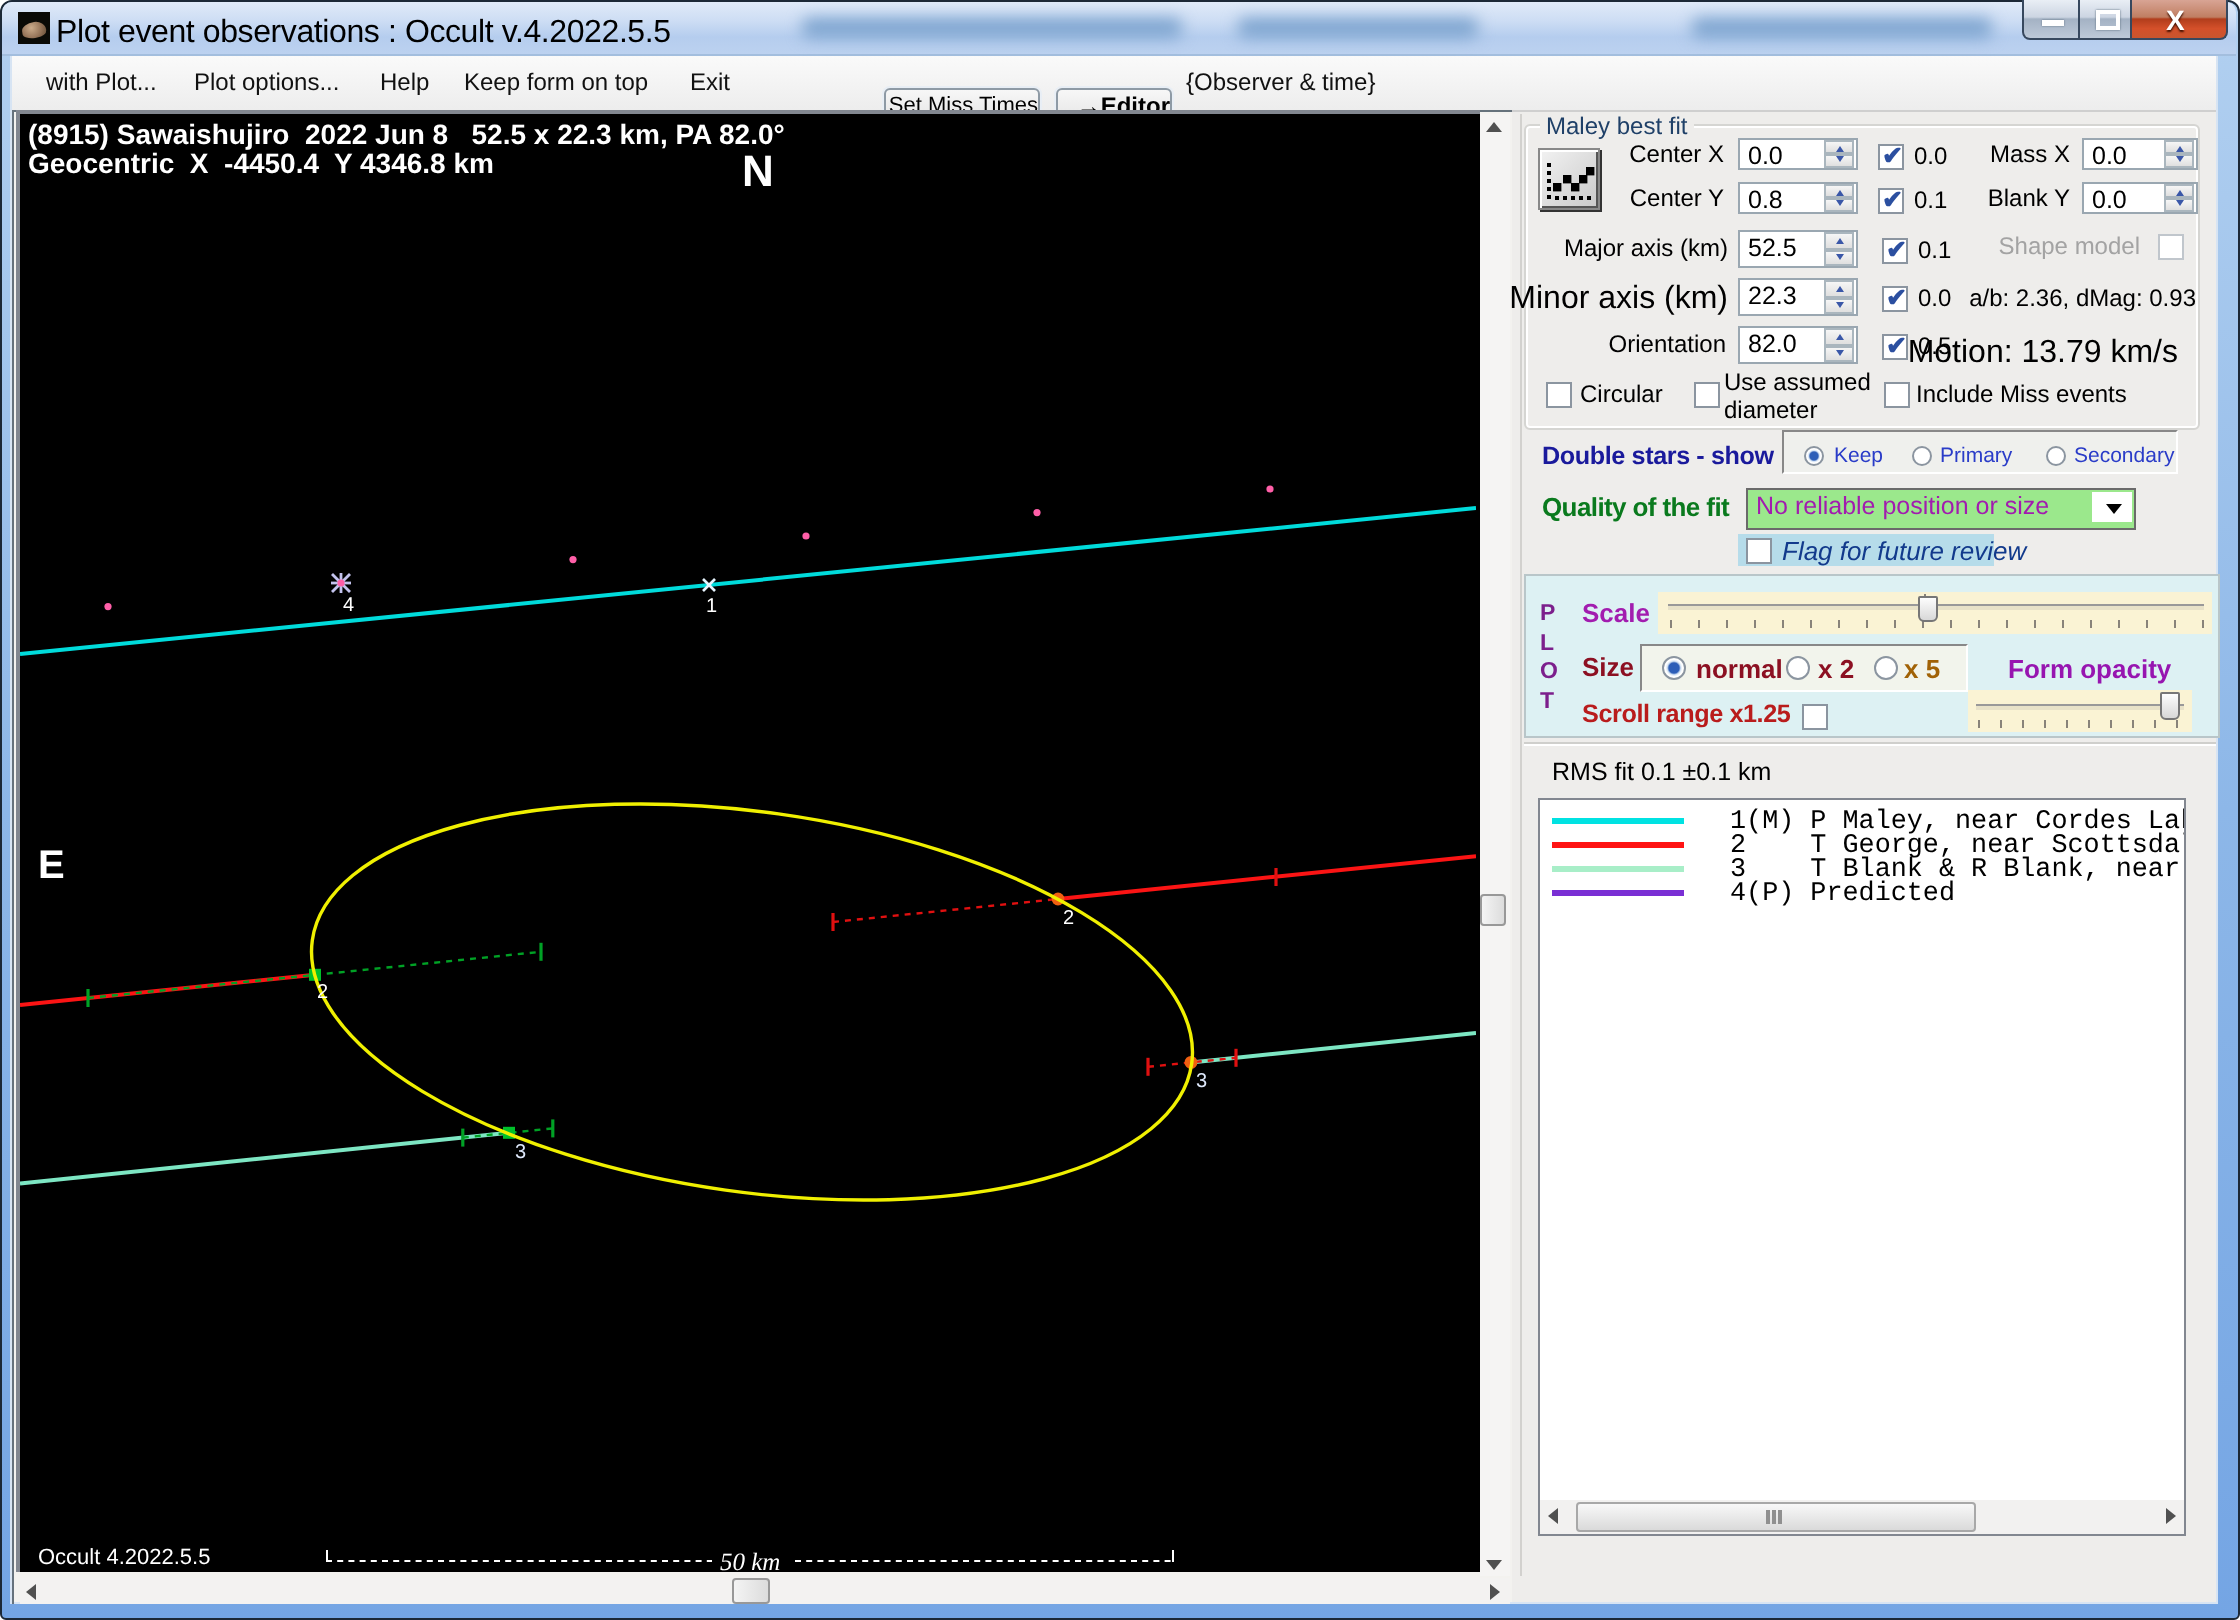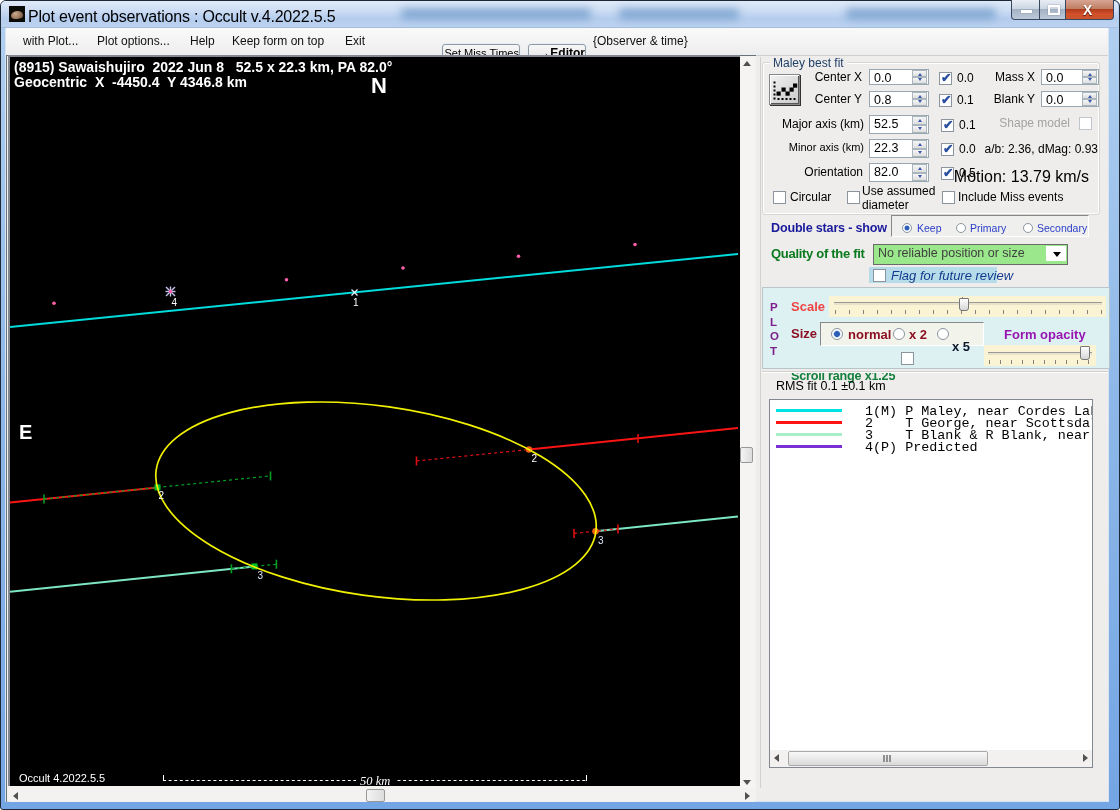--- a/index.html
+++ b/index.html
@@ -215,21 +215,21 @@
         <rect x="11.5" y="12.5" width="4.2" height="4.2"></rect>
         <rect x="15.5" y="16.5" width="4.2" height="4.2"></rect>
         <rect x="19.5" y="12.5" width="4.2" height="4.2"></rect>
         <rect x="23" y="8.5" width="4.2" height="4.2"></rect>
  </g>
 </svg>
 </div>
 <div class="lbl" style="right:258px;top:70px;font-size:12px;">Center X</div>
 <div class="lbl" style="right:258px;top:92px;font-size:12px;">Center Y</div>
 <div class="lbl" style="right:256px;top:117px;font-size:12px;margin-left:38px;">Major axis (km)</div>
-<div class="lbl" style="right:256px;top:141px;font-size:11px;">Minor axis (km)</div>
+<div class="lbl" style="right:256px;top:141px;font-size:16px;">Minor axis (km)</div>
 <div class="lbl" style="right:257px;top:165px;font-size:12px;">Orientation</div>
 <div class="edit" style="left:869px;top:69px;width:58px;height:14px;">
     <span>0.0</span>
     <div class="spin">
       <div class="up">
         <i></i>
       </div>
       <div class="dn">
         <i></i>
       </div>
@@ -328,32 +328,32 @@
 <div class="abs" style="left:891px;top:215px;width:196px;height:20px;border-top:1px solid #888;border-left:1px solid #888;border-right:1px solid #fff;border-bottom:1px solid #fff;background:#eff0ed;"></div>
 <div class="radio sel" style="left:902px;top:223px;"></div>
 <div class="lbl" style="left:917px;top:222px;color:#2a3cc8;font-size:10.5px;">Keep</div>
 <div class="radio" style="left:956px;top:223px;"></div>
 <div class="lbl" style="left:970px;top:222px;color:#2a3cc8;font-size:10.5px;">Primary</div>
 <div class="radio" style="left:1023px;top:223px;"></div>
 <div class="lbl" style="left:1037px;top:222px;color:#2a3cc8;font-size:10.5px;">Secondary</div>
 
 <div class="lbl" style="left:771px;top:246px;color:#0a7a1e;font-weight:bold;font-size:13px;letter-spacing:-0.3px;">Quality of the fit</div>
 <div class="abs" style="left:873px;top:244px;width:193px;height:19px;background:#9be88c;border:1px solid #6a6a6a;">
-  <div class="lbl" style="left:4px;top:1px;font-size:12.5px;color:#404040;">No reliable position or size</div>
+  <div class="lbl" style="left:4px;top:1px;font-size:12.5px;color:#a21caf;">No reliable position or size</div>
   <div class="abs" style="right:1px;top:1px;width:20px;height:15px;background:#fff;"></div>
   <div class="sbarrow" style="right:6px;top:7px;border-left:4.5px solid transparent;border-right:4.5px solid transparent;border-top:5px solid #000;"></div>
 </div>
 
 <div class="abs" style="left:869px;top:267px;width:128px;height:16px;background:#b6dcea;"></div>
 <div class="cb" style="left:873px;top:269px;"></div>
 <div class="lbl" style="left:891px;top:268px;color:#123a8c;font-style:italic;font-size:13px;">Flag for future review</div>
 
 <div class="abs" style="left:762px;top:287px;width:346px;height:80px;background:#ddf1f3;border:1px solid #b9c6c9;"></div>
 <div class="lbl" style="left:770px;top:300px;color:#7c1f8c;font-weight:bold;font-size:11.5px;line-height:14.5px;">P<br>L<br>O<br>T</div>
-<div class="lbl" style="left:791px;top:299px;color:#ef4444;font-weight:bold;font-size:13px;">Scale</div>
+<div class="lbl" style="left:791px;top:299px;color:#a21caf;font-weight:bold;font-size:13px;">Scale</div>
 <div class="abs" style="left:829px;top:296px;width:277px;height:21px;background:#faf3d4;">
   <div class="abs" style="left:5px;top:6px;width:268px;height:2px;background:#e8e2c8;border-top:1px solid #999;"></div>
   <svg class="abs" style="left:0;top:0;" width="277" height="21">
     <g stroke="#88837a" stroke-width="1">
       <line x1="6.5" y1="14" x2="6.5" y2="18"></line>
         <line x1="20.5" y1="14" x2="20.5" y2="18"></line>
         <line x1="34.5" y1="14" x2="34.5" y2="18"></line>
         <line x1="48.5" y1="14" x2="48.5" y2="18"></line>
         <line x1="62.5" y1="14" x2="62.5" y2="18"></line>
         <line x1="76.5" y1="14" x2="76.5" y2="18"></line>
@@ -376,41 +376,41 @@
   </svg>
   <div class="abs" style="left:130px;top:2px;width:8px;height:11px;background:linear-gradient(#fdfdfd,#d8d8d8);border:1px solid #777;border-radius:1px 1px 3px 3px;"></div>
 </div>
 <div class="lbl" style="left:791px;top:326px;color:#8c1022;font-weight:bold;font-size:13px;">Size</div>
 <div class="abs" style="left:820px;top:322px;width:162px;height:22px;background:#f2f4ec;border-top:1px solid #888;border-left:1px solid #888;border-right:1px solid #fff;border-bottom:1px solid #fff;"></div>
 <div class="radio sel" style="left:831px;top:328px;width:10px;height:10px;"></div>
 <div class="lbl" style="left:848px;top:327px;color:#8c1022;font-weight:bold;font-size:13px;">normal</div>
 <div class="radio" style="left:893px;top:328px;width:10px;height:10px;"></div>
 <div class="lbl" style="left:909px;top:327px;color:#8c1022;font-weight:bold;font-size:13px;">x 2</div>
 <div class="radio" style="left:937px;top:328px;width:10px;height:10px;"></div>
-<div class="lbl" style="left:952px;top:327px;color:#0f172a;font-weight:bold;font-size:13px;margin-top:12px;">x 5</div>
+<div class="lbl" style="left:952px;top:327px;color:#a16207;font-weight:bold;font-size:13px;">x 5</div>
 <div class="lbl" style="left:1004px;top:327px;color:#9715b0;font-weight:bold;font-size:13px;">Form opacity</div>
 <div class="abs" style="left:984px;top:345px;width:112px;height:21px;background:#faf3d4;">
   <div class="abs" style="left:4px;top:7px;width:104px;height:2px;background:#e8e2c8;border-top:1px solid #999;"></div>
   <svg class="abs" style="left:0;top:0;" width="112" height="21">
     <g stroke="#88837a" stroke-width="1">
       <line x1="5.5" y1="15" x2="5.5" y2="19"></line>
         <line x1="16.5" y1="15" x2="16.5" y2="19"></line>
         <line x1="27.5" y1="15" x2="27.5" y2="19"></line>
         <line x1="38.5" y1="15" x2="38.5" y2="19"></line>
         <line x1="49.5" y1="15" x2="49.5" y2="19"></line>
         <line x1="60.5" y1="15" x2="60.5" y2="19"></line>
         <line x1="71.5" y1="15" x2="71.5" y2="19"></line>
         <line x1="82.5" y1="15" x2="82.5" y2="19"></line>
         <line x1="93.5" y1="15" x2="93.5" y2="19"></line>
         <line x1="104.5" y1="15" x2="104.5" y2="19"></line>
     </g>
   </svg>
   <div class="abs" style="left:96px;top:1px;width:8px;height:12px;background:linear-gradient(#fdfdfd,#d8d8d8);border:1px solid #777;border-radius:1px 1px 3px 3px;"></div>
 </div>
-<div class="lbl" style="left:791px;top:369px;color:#15803d;font-weight:bold;font-size:12.6px;letter-spacing:-0.2px;">Scroll range x1.25</div>
+<div class="lbl" style="left:791px;top:350px;color:#b91c1c;font-weight:bold;font-size:12.6px;letter-spacing:-0.2px;">Scroll range x1.25</div>
 <div class="cb" style="left:901px;top:352px;"></div>
 
 <div class="abs" style="left:762px;top:371px;width:346px;height:1px;background:#cfcfcc;border-bottom:1px solid #fff;"></div>
 <div class="lbl" style="left:776px;top:379px;font-size:12.5px;">RMS fit 0.1 ±0.1 km</div>
 
 <div class="abs" style="left:770px;top:750px;width:322px;height:17px;background:#f2f1f0;z-index:6;">
   <div class="sbarrow" style="left:4px;top:4px;border-top:4px solid transparent;border-bottom:4px solid transparent;border-right:5px solid #505050;"></div>
   <div class="sbarrow" style="right:4px;top:4px;border-top:4px solid transparent;border-bottom:4px solid transparent;border-left:5px solid #505050;"></div>
   <div class="abs" style="left:18px;top:1px;width:198px;height:13px;background:linear-gradient(#f8f8f8,#dadada);border:1px solid #a8a8a8;border-radius:2px;">
     <div class="abs" style="left:94px;top:3px;width:1.5px;height:7px;background:#909090;box-shadow:3px 0 0 #909090,6px 0 0 #909090;"></div>

